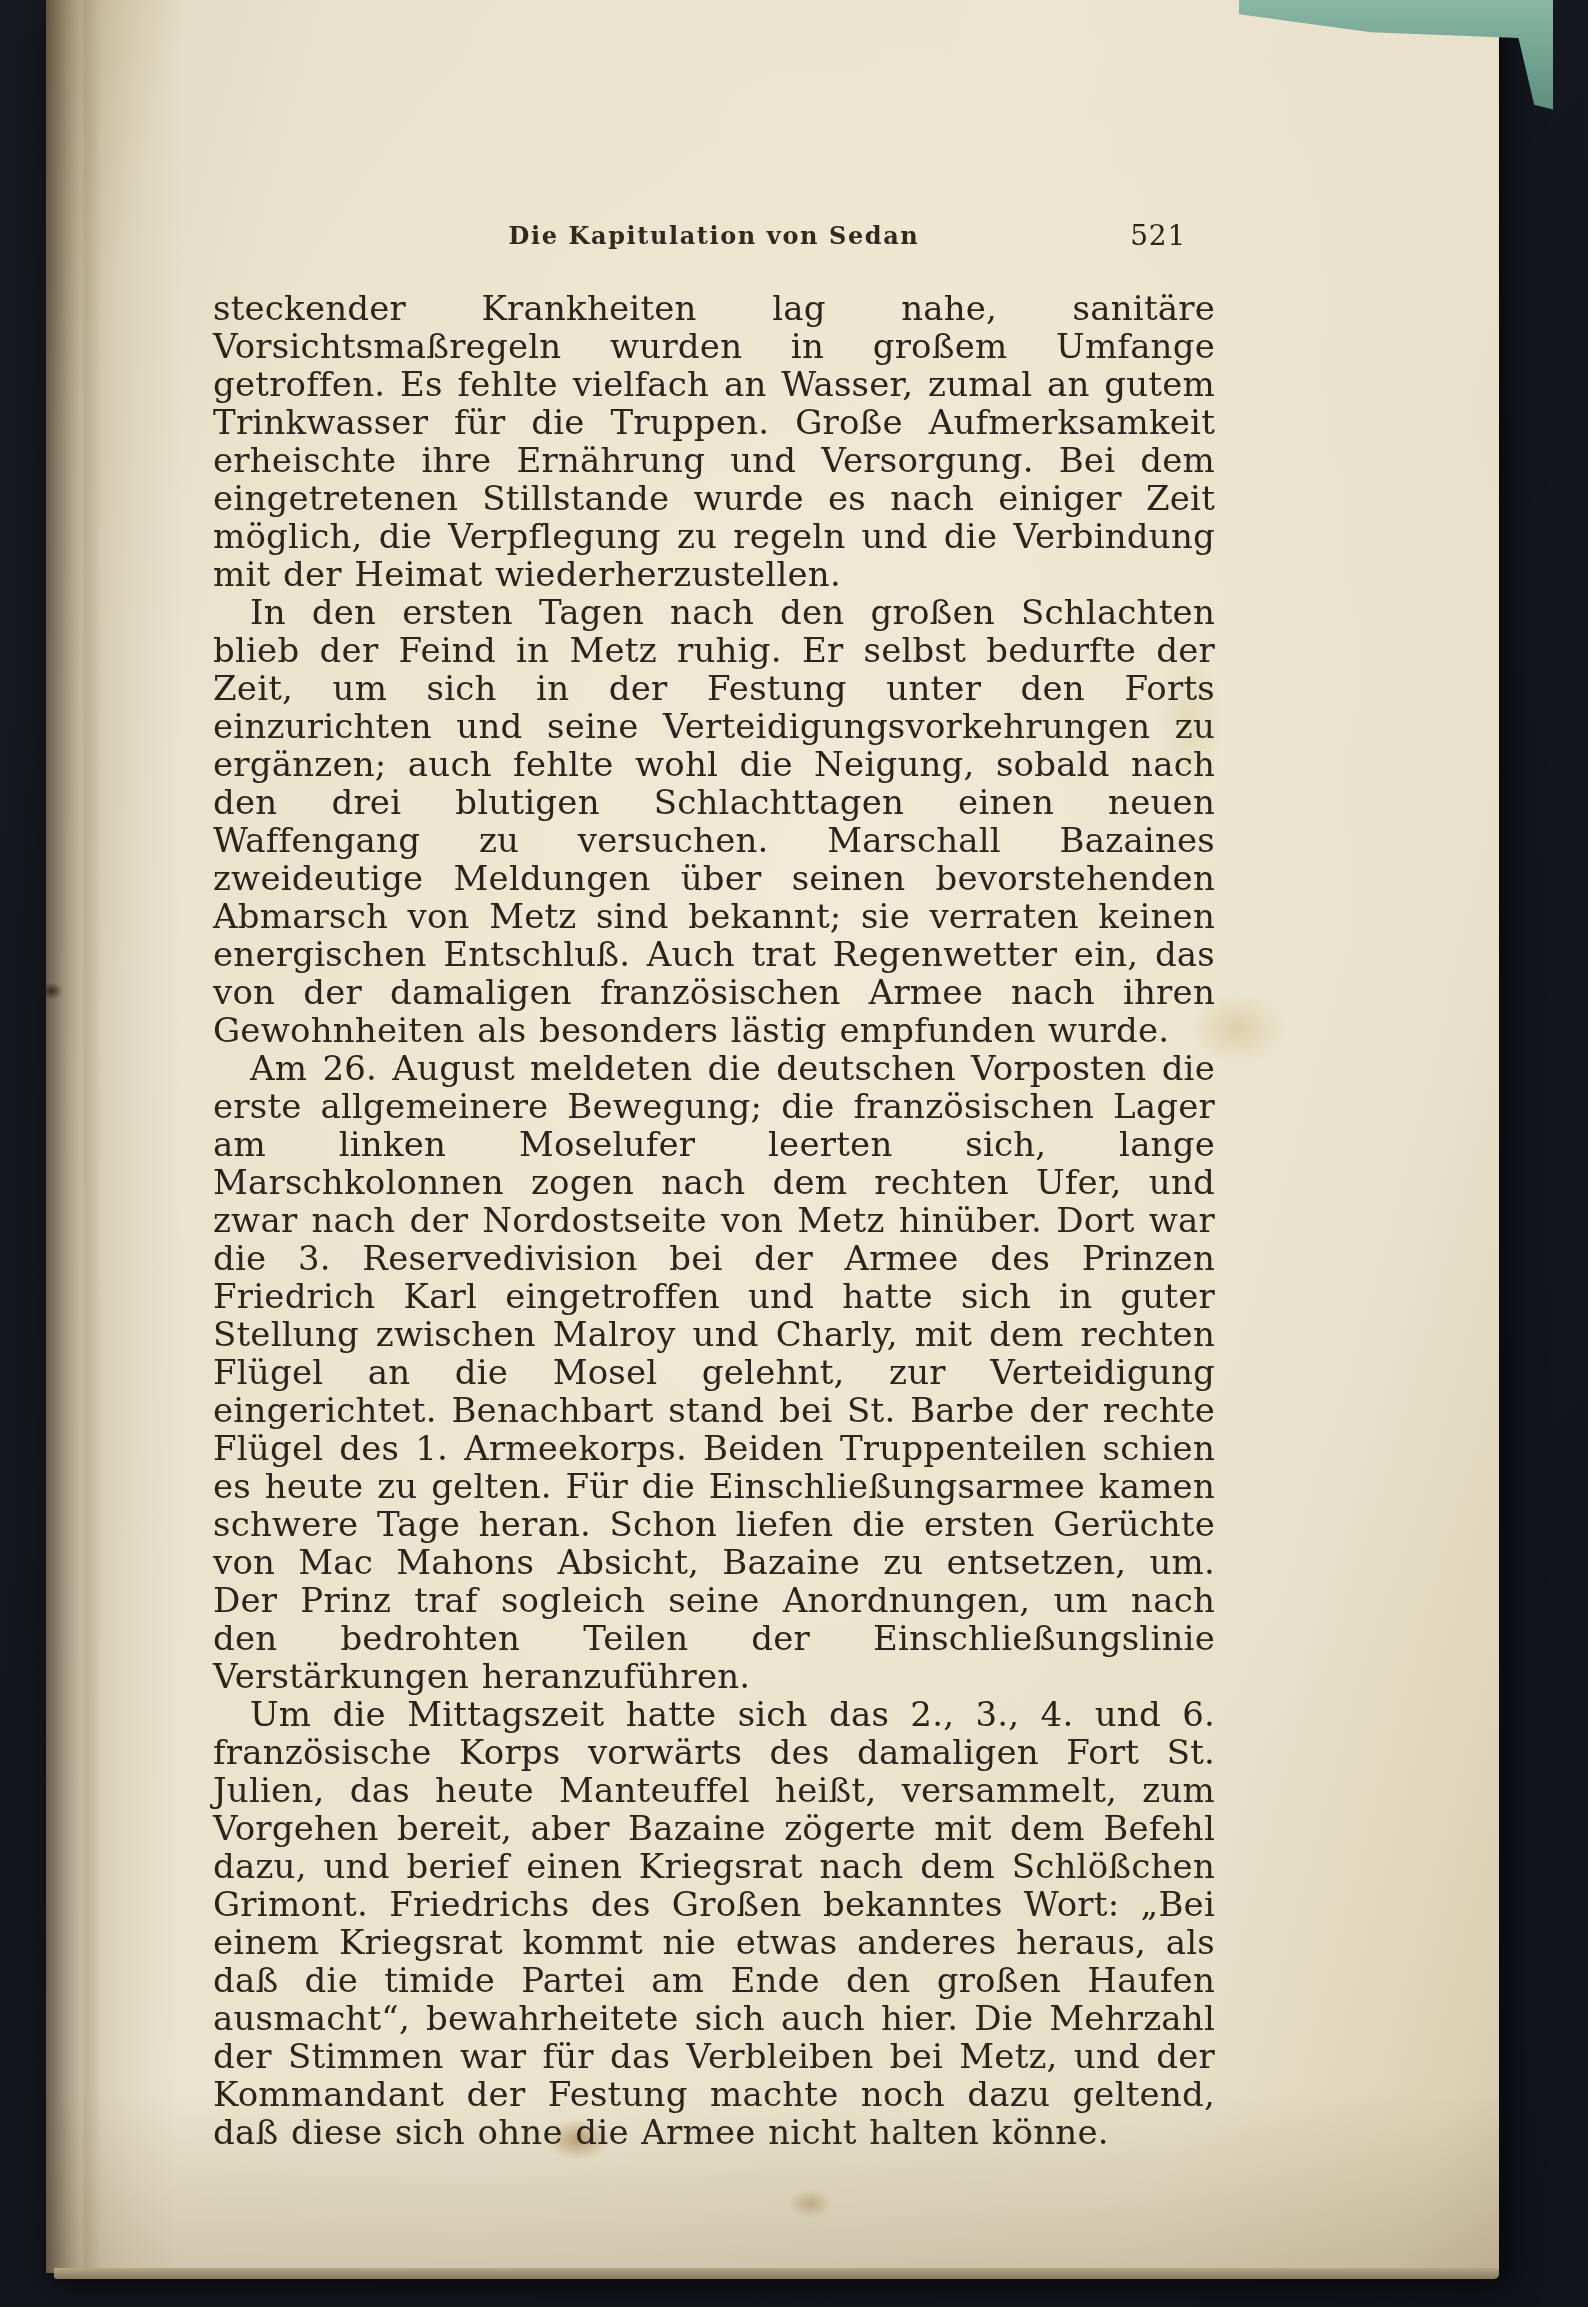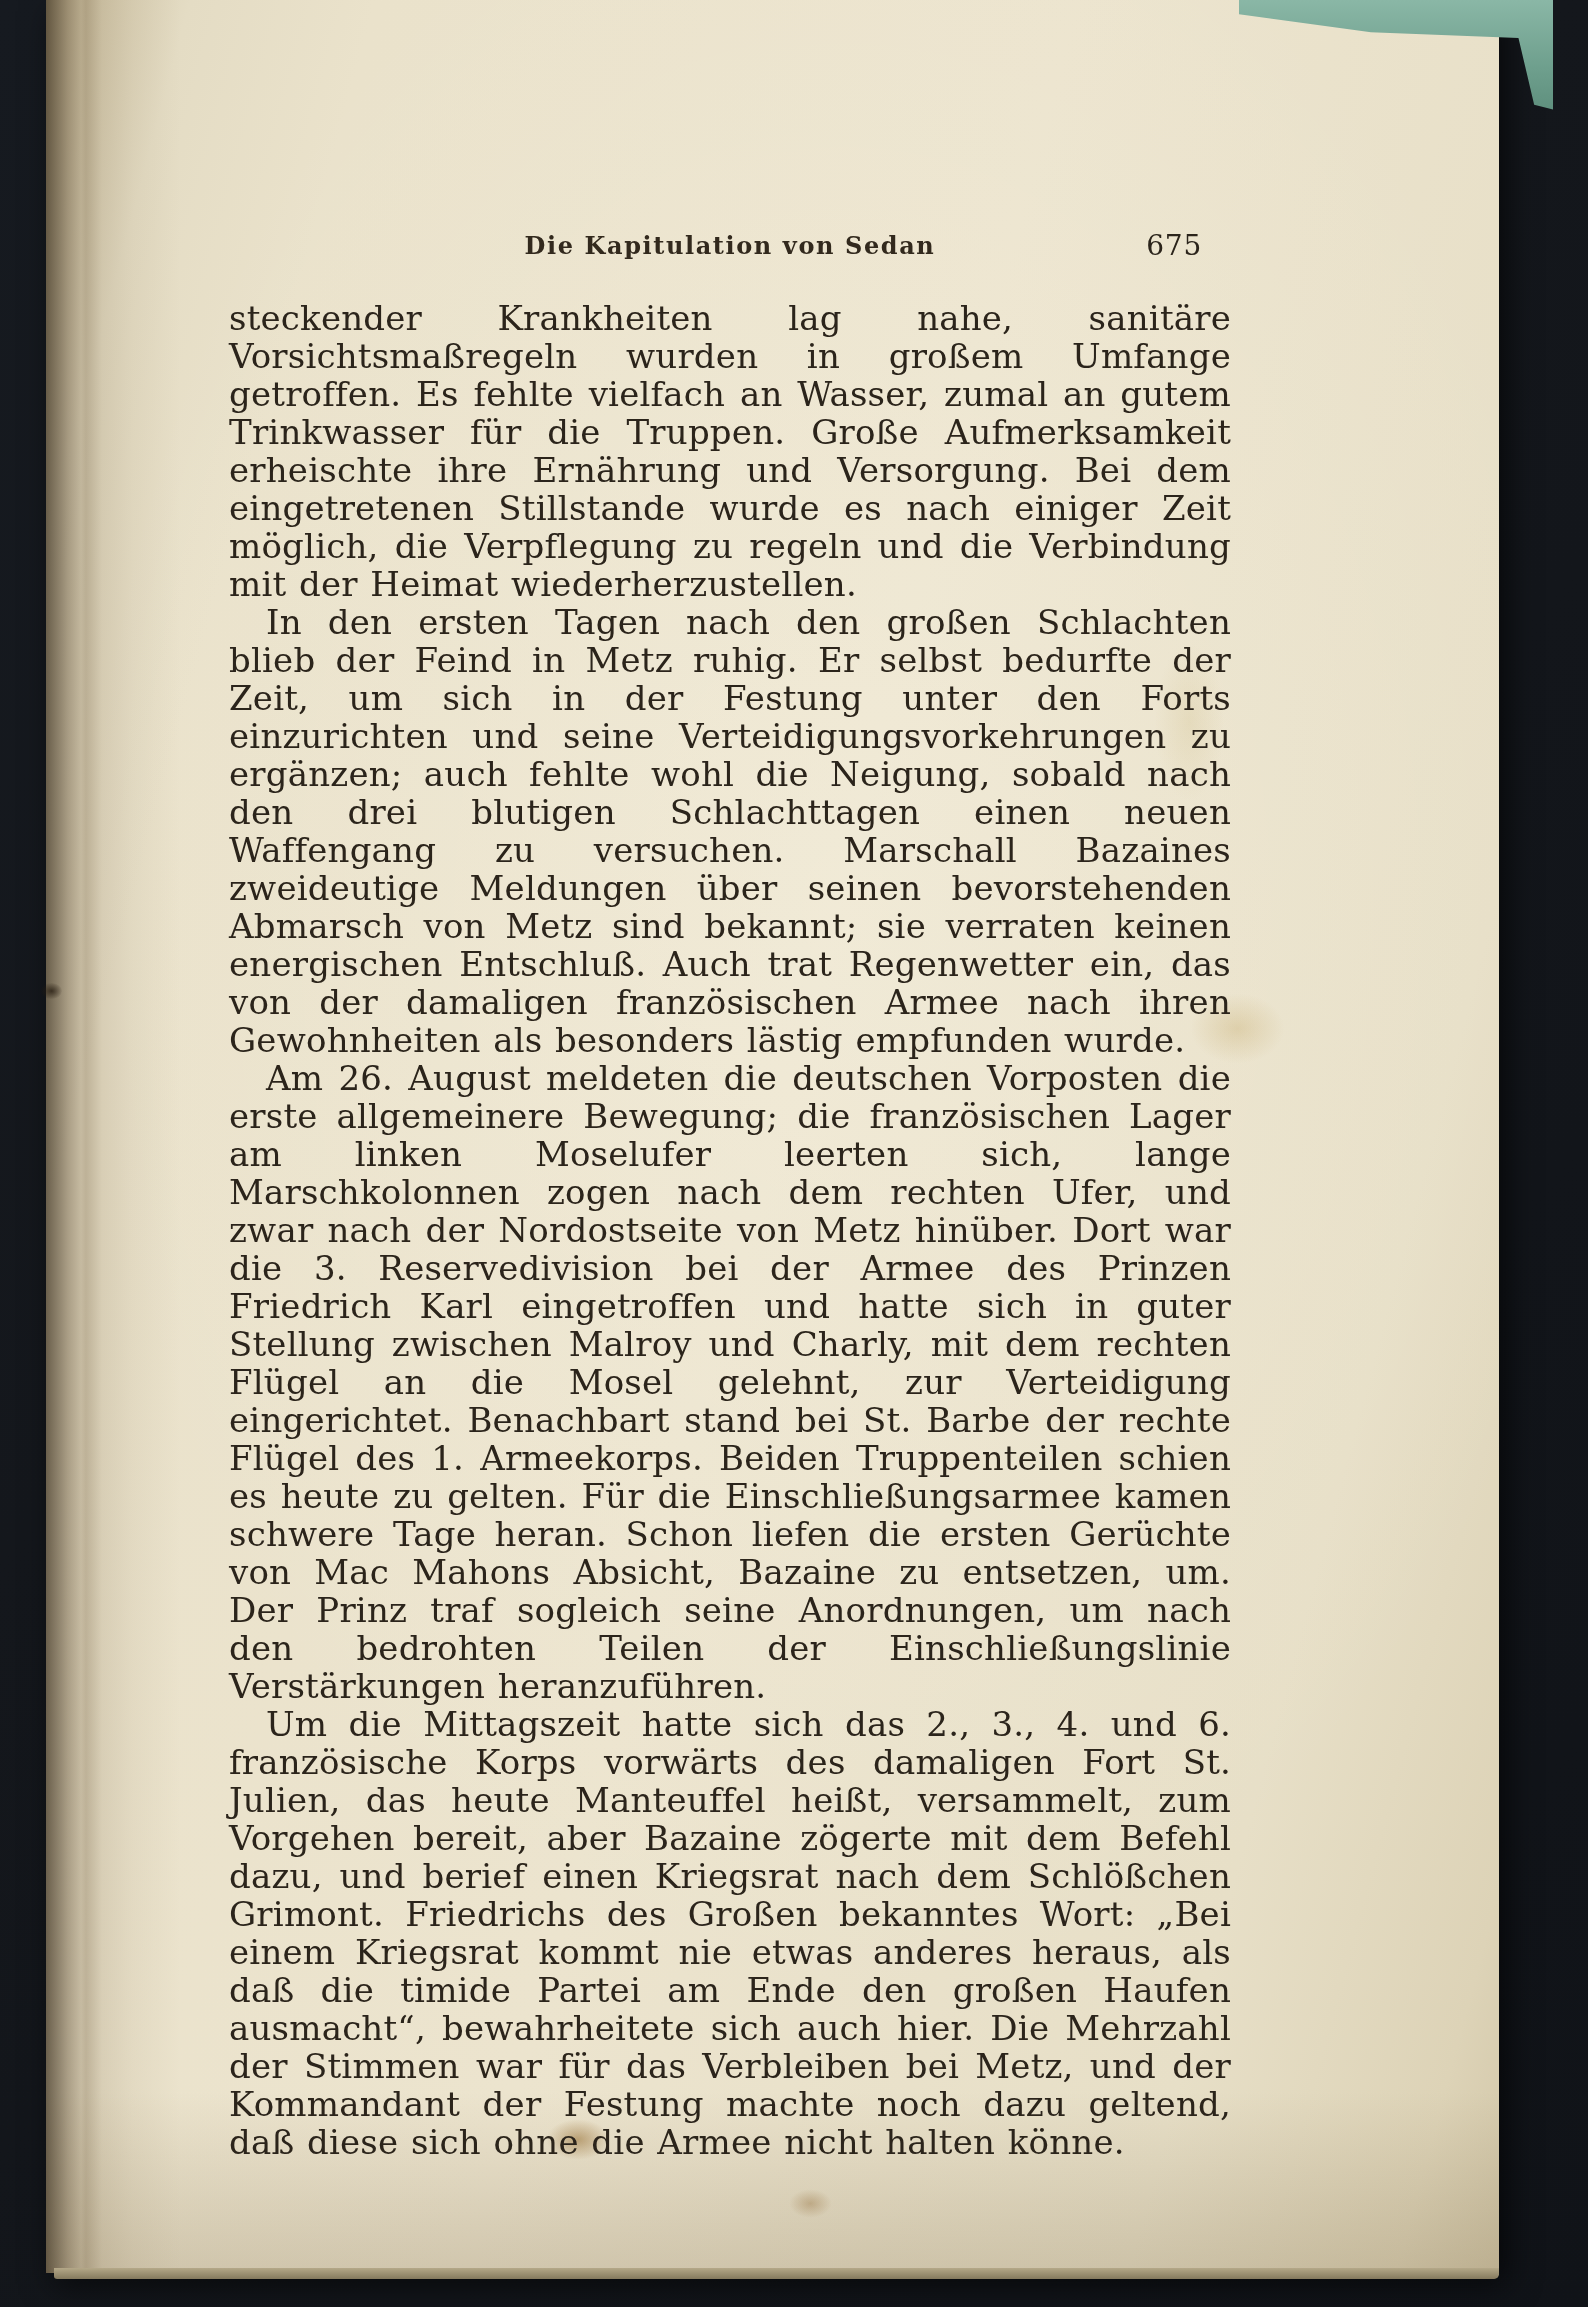--- a/index.html
+++ b/index.html
@@ -104,24 +104,23 @@
     background: radial-gradient(ellipse at center, rgba(190,160,90,0.30), rgba(190,160,90,0) 70%); }
   .stain.s4 { left: 1108px; top: 643px; width: 71px; height: 159px;
     background: radial-gradient(ellipse at center, rgba(200,180,120,0.22), rgba(200,180,120,0) 70%); }
   .stain.s5 { left: -4.8px; top: 983px; width: 20.6px; height: 16px;
     background: radial-gradient(ellipse at center, rgba(40,30,18,0.8), rgba(40,30,18,0) 75%); }
 
   
   .content {
     position: absolute;
     left: 167px;
-    top: 231px;
+    top: 221px;
     width: 1002px;
     color: #2b241b;
-    margin-left: 16px;
   }
   .header-row {
     position: relative;
     height: 35px;
     margin-bottom: 33px;
   }
   .running-title {
     position: absolute;
     left: 0;
     right: 0;
@@ -165,21 +164,21 @@
 
     <div class="stain s1"></div>
     <div class="stain s2"></div>
     <div class="stain s3"></div>
     <div class="stain s4"></div>
     <div class="stain s5"></div>
 
     <div class="content">
       <div class="header-row">
         <span class="running-title">Die Kapitulation von Sedan</span>
-        <span class="page-number">675</span>
+        <span class="page-number">521</span>
       </div>
 
       <p class="para no-indent">steckender Krankheiten lag nahe, sanitäre Vorsichtsmaßregeln wurden in großem Umfange getroffen. Es fehlte vielfach an Wasser, zumal an gutem Trinkwasser für die Truppen. Große Aufmerksamkeit erheischte ihre Ernährung und Versorgung. Bei dem eingetretenen Stillstande wurde es nach einiger Zeit möglich, die Verpflegung zu regeln und die Verbindung mit der Heimat wiederherzustellen.</p>
       <p class="para">In den ersten Tagen nach den großen Schlachten blieb der Feind in Metz ruhig. Er selbst bedurfte der Zeit, um sich in der Festung unter den Forts einzurichten und seine Verteidigungsvorkehrungen zu ergänzen; auch fehlte wohl die Neigung, sobald nach den drei blutigen Schlachttagen einen neuen Waffengang zu versuchen. Marschall Bazaines zweideutige Meldungen über seinen bevorstehenden Abmarsch von Metz sind bekannt; sie verraten keinen energischen Entschluß. Auch trat Regenwetter ein, das von der damaligen französischen Armee nach ihren Gewohnheiten als besonders lästig empfunden wurde.</p>
       <p class="para">Am 26. August meldeten die deutschen Vorposten die erste allgemeinere Bewegung; die französischen Lager am linken Moselufer leerten sich, lange Marschkolonnen zogen nach dem rechten Ufer, und zwar nach der Nordostseite von Metz hinüber. Dort war die 3. Reservedivision bei der Armee des Prinzen Friedrich Karl eingetroffen und hatte sich in guter Stellung zwischen Malroy und Charly, mit dem rechten Flügel an die Mosel gelehnt, zur Verteidigung eingerichtet. Benachbart stand bei St. Barbe der rechte Flügel des 1. Armeekorps. Beiden Truppenteilen schien es heute zu gelten. Für die Einschließungsarmee kamen schwere Tage heran. Schon liefen die ersten Gerüchte von Mac Mahons Absicht, Bazaine zu entsetzen, um. Der Prinz traf sogleich seine Anordnungen, um nach den bedrohten Teilen der Einschließungslinie Verstärkungen heranzuführen.</p>
       <p class="para">Um die Mittagszeit hatte sich das 2., 3., 4. und 6. französische Korps vorwärts des damaligen Fort St. Julien, das heute Manteuffel heißt, versammelt, zum Vorgehen bereit, aber Bazaine zögerte mit dem Befehl dazu, und berief einen Kriegsrat nach dem Schlößchen Grimont. Friedrichs des Großen bekanntes Wort: „Bei einem Kriegsrat kommt nie etwas anderes heraus, als daß die timide Partei am Ende den großen Haufen ausmacht“, bewahrheitete sich auch hier. Die Mehrzahl der Stimmen war für das Verbleiben bei Metz, und der Kommandant der Festung machte noch dazu geltend, daß diese sich ohne die Armee nicht halten könne.</p>
     </div>
   </div>
 
 </div>

